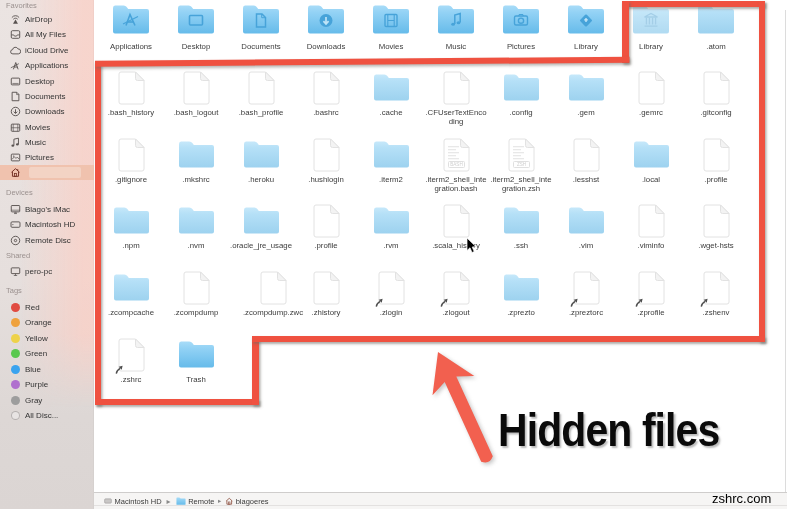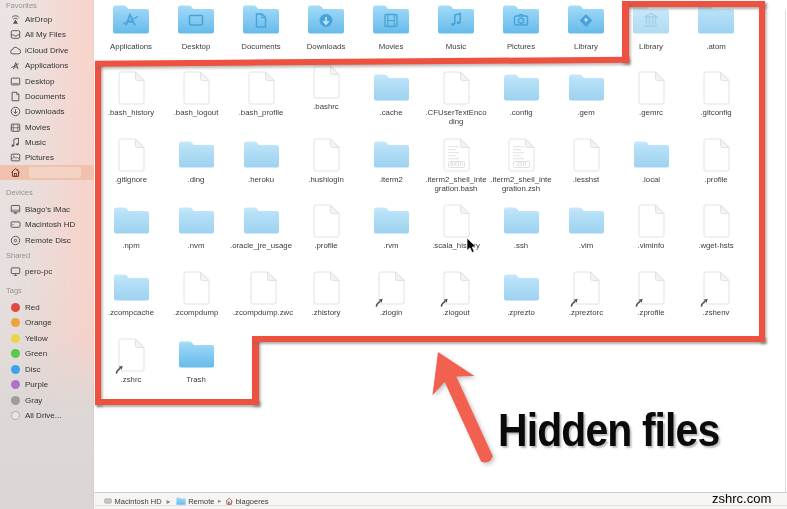--- a/index.html
+++ b/index.html
@@ -239,42 +239,42 @@
     <span class="sbic" style="padding-left:1px">
       <span class="dot" style="background:#59c84f"></span>
     </span>
     <span>Green</span>
   </div>
 
 <div class="sbrow" style="top:361.5px">
     <span class="sbic" style="padding-left:1px">
       <span class="dot" style="background:#39a3ef"></span>
     </span>
-    <span>Disc</span>
+    <span>Blue</span>
   </div>
 
 <div class="sbrow" style="top:377.0px">
     <span class="sbic" style="padding-left:1px">
       <span class="dot" style="background:#b070ce"></span>
     </span>
     <span>Purple</span>
   </div>
 
 <div class="sbrow" style="top:392.5px">
     <span class="sbic" style="padding-left:1px">
       <span class="dot" style="background:#9d9d9d"></span>
     </span>
     <span>Gray</span>
   </div>
 
 <div class="sbrow" style="top:408.0px">
     <span class="sbic" style="padding-left:1px">
       <span class="dot" style="background:#e8e4e3;box-shadow:inset 0 0 0 1px #b5b0af"></span>
     </span>
-    <span>All Drive...</span>
+    <span>All Disc...</span>
   </div>
 
 <div class="cell" style="left:98px;top:4px">
     <div class="ic">
       <svg width="38" height="30" viewBox="0 0 38 30">
         <defs>
           <linearGradient id="g1" x1="0" y1="0" x2="0" y2="1">
             <stop offset="0" stop-color="#a8dcf8"></stop>
             <stop offset="0.25" stop-color="#93d2f5"></stop>
             <stop offset="1" stop-color="#66bbea"></stop>
@@ -488,21 +488,21 @@
 <div class="cell" style="left:228px;top:71px">
     <div class="ic">
       <svg width="27" height="34" viewBox="0 0 27 34">
         <path d="M1,3 Q1,1 3,1 L17.5,1 L26,9.5 L26,31 Q26,33 24,33 L3,33 Q1,33 1,31 Z" fill="#ffffff" stroke="#e2e2e2" stroke-width="1"></path>
         <path d="M17.5,1 L17.5,7.5 Q17.5,9.5 19.5,9.5 L26,9.5 Z" fill="#f3f3f3" stroke="#e2e2e2" stroke-width="1"></path>
       </svg>
     </div>
     <div class="lbl" style="top:37px">.bash_profile</div>
   </div>
 
-<div class="cell" style="left:293px;top:65px">
+<div class="cell" style="left:293px;top:71px">
     <div class="ic">
       <svg width="27" height="34" viewBox="0 0 27 34">
         <path d="M1,3 Q1,1 3,1 L17.5,1 L26,9.5 L26,31 Q26,33 24,33 L3,33 Q1,33 1,31 Z" fill="#ffffff" stroke="#e2e2e2" stroke-width="1"></path>
         <path d="M17.5,1 L17.5,7.5 Q17.5,9.5 19.5,9.5 L26,9.5 Z" fill="#f3f3f3" stroke="#e2e2e2" stroke-width="1"></path>
       </svg>
     </div>
     <div class="lbl" style="top:37px">.bashrc</div>
   </div>
 
 <div class="cell" style="left:358px;top:71px">
@@ -599,21 +599,21 @@
         <defs>
           <linearGradient id="g22" x1="0" y1="0" x2="0" y2="1">
             <stop offset="0" stop-color="#c6e8fa"></stop>
             <stop offset="0.25" stop-color="#b5e0f7"></stop>
             <stop offset="1" stop-color="#9dd2ef"></stop>
           </linearGradient>
         </defs>
         <path d="M1,4 Q1,1.5 3,1.5 L11.32,1.5 Q13.32,1.5 14.32,3 L15.82,5 L34,5 Q36,5 36,7 L36,25.5 Q36,27.5 34,27.5 L3,27.5 Q1,27.5 1,25.5 Z" fill="url(#g22)"></path>
       </svg>
     </div>
-    <div class="lbl" style="top:37px">.ding</div>
+    <div class="lbl" style="top:37px">.mkshrc</div>
   </div>
 
 <div class="cell" style="left:228px;top:138px">
     <div class="ic" style="padding-top:2px">
       <svg width="37" height="28" viewBox="0 0 37 28">
         <defs>
           <linearGradient id="g23" x1="0" y1="0" x2="0" y2="1">
             <stop offset="0" stop-color="#c6e8fa"></stop>
             <stop offset="0.25" stop-color="#b5e0f7"></stop>
             <stop offset="1" stop-color="#9dd2ef"></stop>
@@ -876,21 +876,21 @@
 <div class="cell" style="left:163px;top:271px">
     <div class="ic">
       <svg width="27" height="34" viewBox="0 0 27 34">
         <path d="M1,3 Q1,1 3,1 L17.5,1 L26,9.5 L26,31 Q26,33 24,33 L3,33 Q1,33 1,31 Z" fill="#ffffff" stroke="#e2e2e2" stroke-width="1"></path>
         <path d="M17.5,1 L17.5,7.5 Q17.5,9.5 19.5,9.5 L26,9.5 Z" fill="#f3f3f3" stroke="#e2e2e2" stroke-width="1"></path>
       </svg>
     </div>
     <div class="lbl" style="top:37px">.zcompdump</div>
   </div>
 
-<div class="cell" style="left:230px;top:271px">
+<div class="cell" style="left:240px;top:271px">
     <div class="ic">
       <svg width="27" height="34" viewBox="0 0 27 34">
         <path d="M1,3 Q1,1 3,1 L17.5,1 L26,9.5 L26,31 Q26,33 24,33 L3,33 Q1,33 1,31 Z" fill="#ffffff" stroke="#e2e2e2" stroke-width="1"></path>
         <path d="M17.5,1 L17.5,7.5 Q17.5,9.5 19.5,9.5 L26,9.5 Z" fill="#f3f3f3" stroke="#e2e2e2" stroke-width="1"></path>
       </svg>
     </div>
     <div class="lbl" style="top:37px">.zcompdump.zwc</div>
   </div>
 
 <div class="cell" style="left:293px;top:271px">

